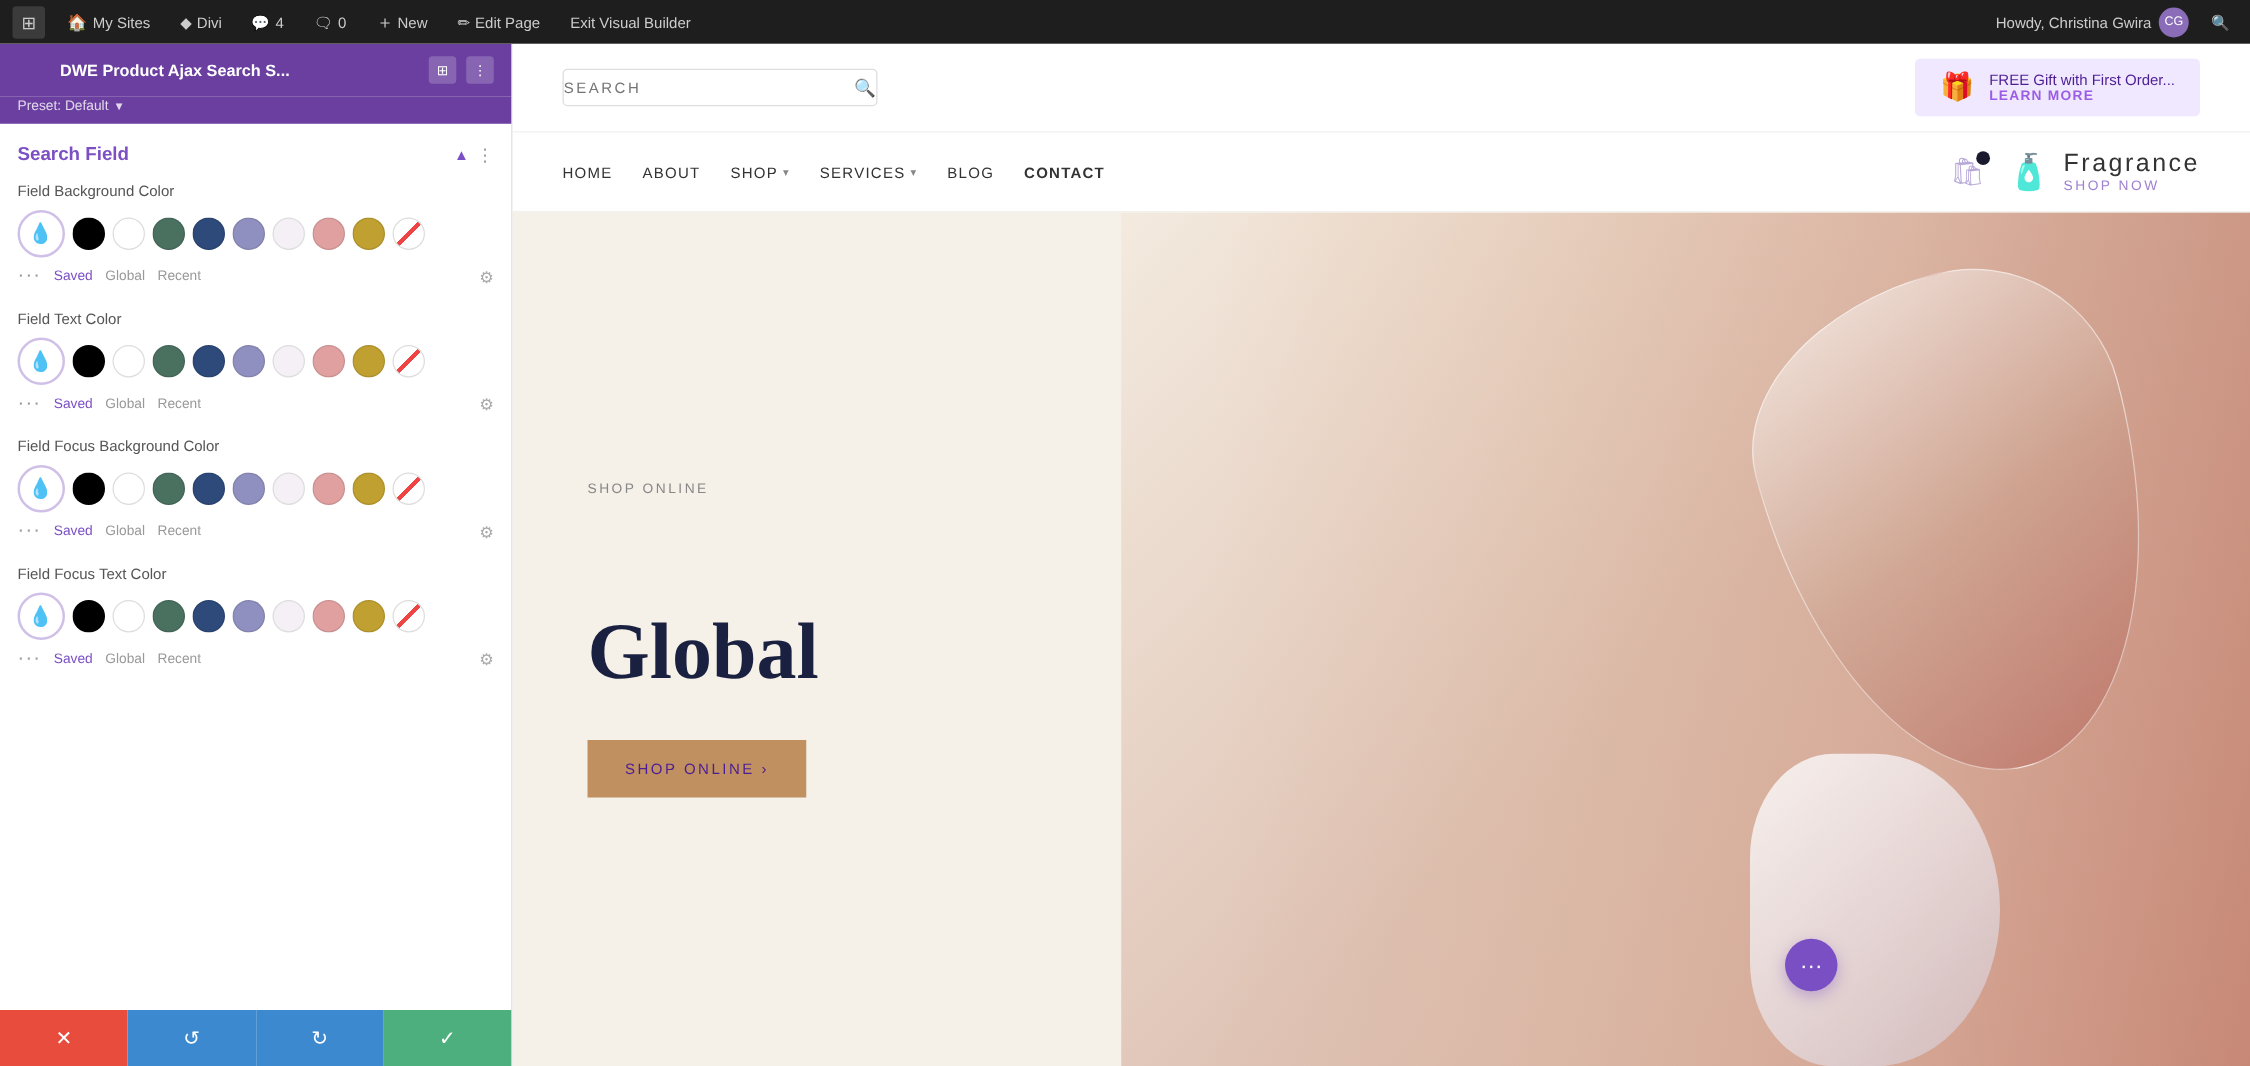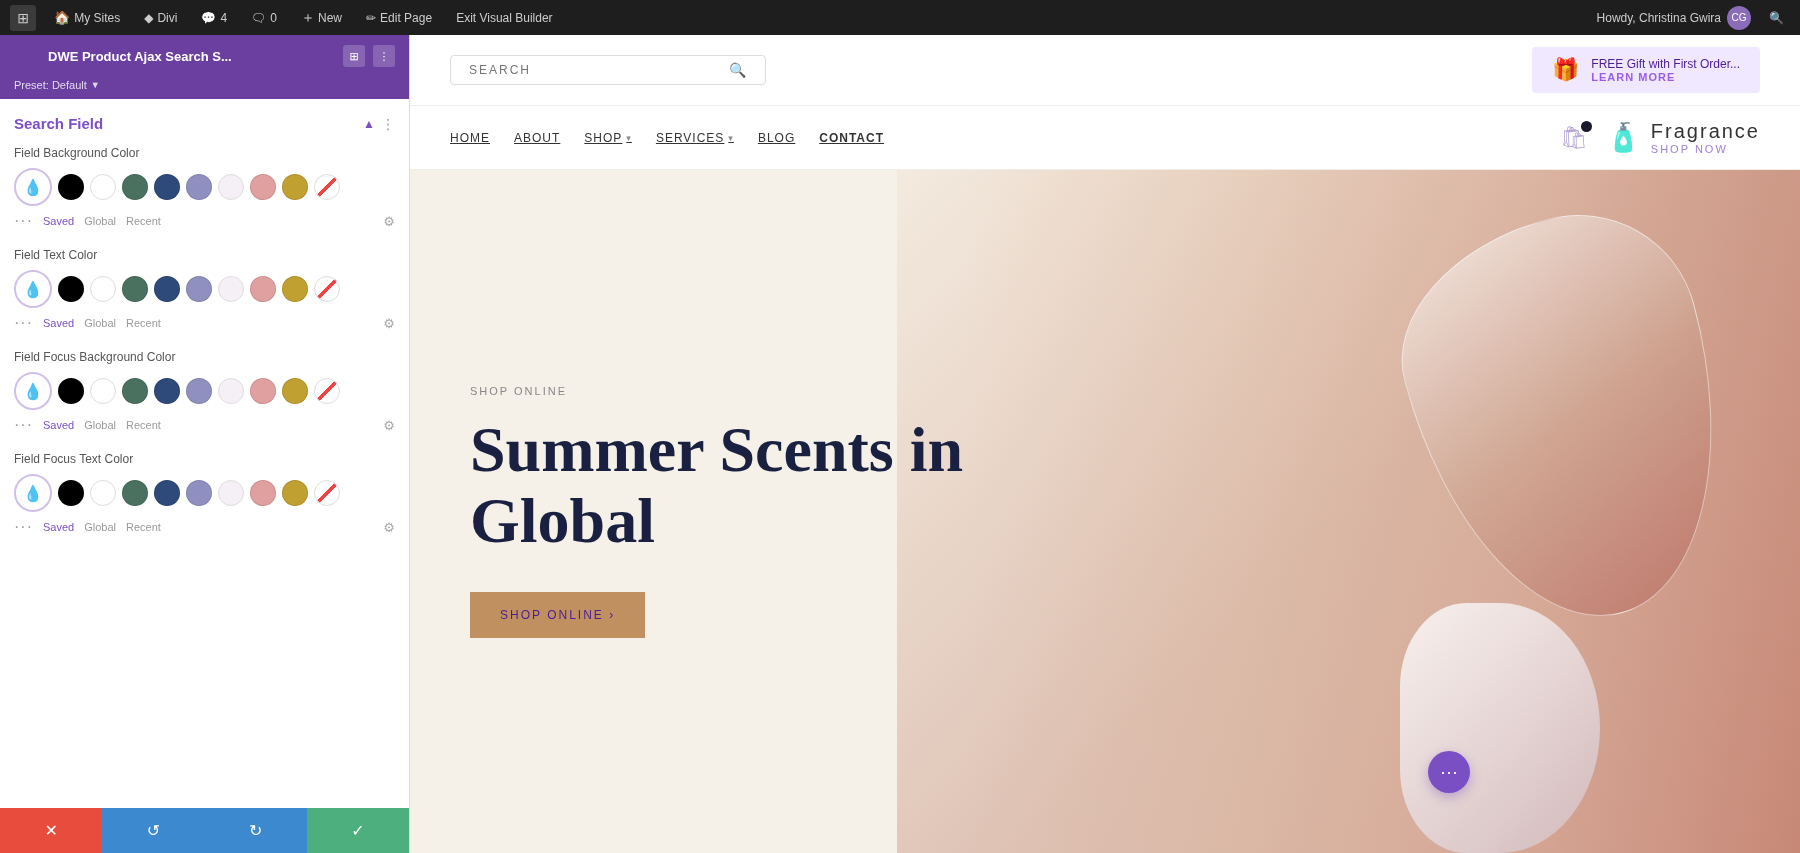--- a/index.html
+++ b/index.html
@@ -277,22 +277,22 @@
       align-items: center;
       justify-content: space-between;
       border-bottom: 1px solid #eee;
       flex-shrink: 0;
     }
     .site-search-bar {
       display: flex;
       align-items: center;
       border: 1px solid #ddd;
       border-radius: 4px;
-      padding: 6px 18px;
-      width: 316px;
+      padding: 6px 0;
+      width: 252px;
       gap: 8px;
     }
     .site-search-bar input {
       border: none; outline: none; font-size: 12px; color: #999;
       background: transparent; flex: 1;
       letter-spacing: 1px;
     }
     .site-search-bar .search-icon { color: #aaa; font-size: 14px; }
     .site-promo-banner {
       display: flex;
@@ -320,21 +320,21 @@
     }
     .nav-left {
       display: flex; gap: 24px; align-items: center;
     }
     .nav-item {
       font-size: 12px;
       color: #333;
       cursor: pointer;
       text-transform: uppercase;
       letter-spacing: 1px;
-      display: flex; align-items: center; gap: 4px; text-decoration: underline;
+      display: flex; align-items: center; gap: 4px;
     }
     .nav-item.contact { font-weight: 700; }
     .nav-dropdown { font-size: 9px; color: #888; }
     .nav-right {
       display: flex; align-items: center; gap: 18px;
     }
     .nav-cart {
       position: relative;
       font-size: 22px;
       color: #b8a8d8;
@@ -674,21 +674,21 @@
           </div>
         </div>
       </div>
     </div>
 
     <div class="hero">
       <div class="hero-bg"></div>
       <div class="hero-content">
         <div class="hero-subtitle">SHOP ONLINE</div>
         <div class="hero-title">
-          <span>Summer Scents in</span><br>
+          <br>
           <span>Global</span>
         </div>
         <button class="hero-cta">
           <span>SHOP ONLINE ›</span>
         </button>
       </div>
       <div class="hero-visual">
         <div class="glass-shape"></div>
         <div class="ice-shape"></div>
       </div>

